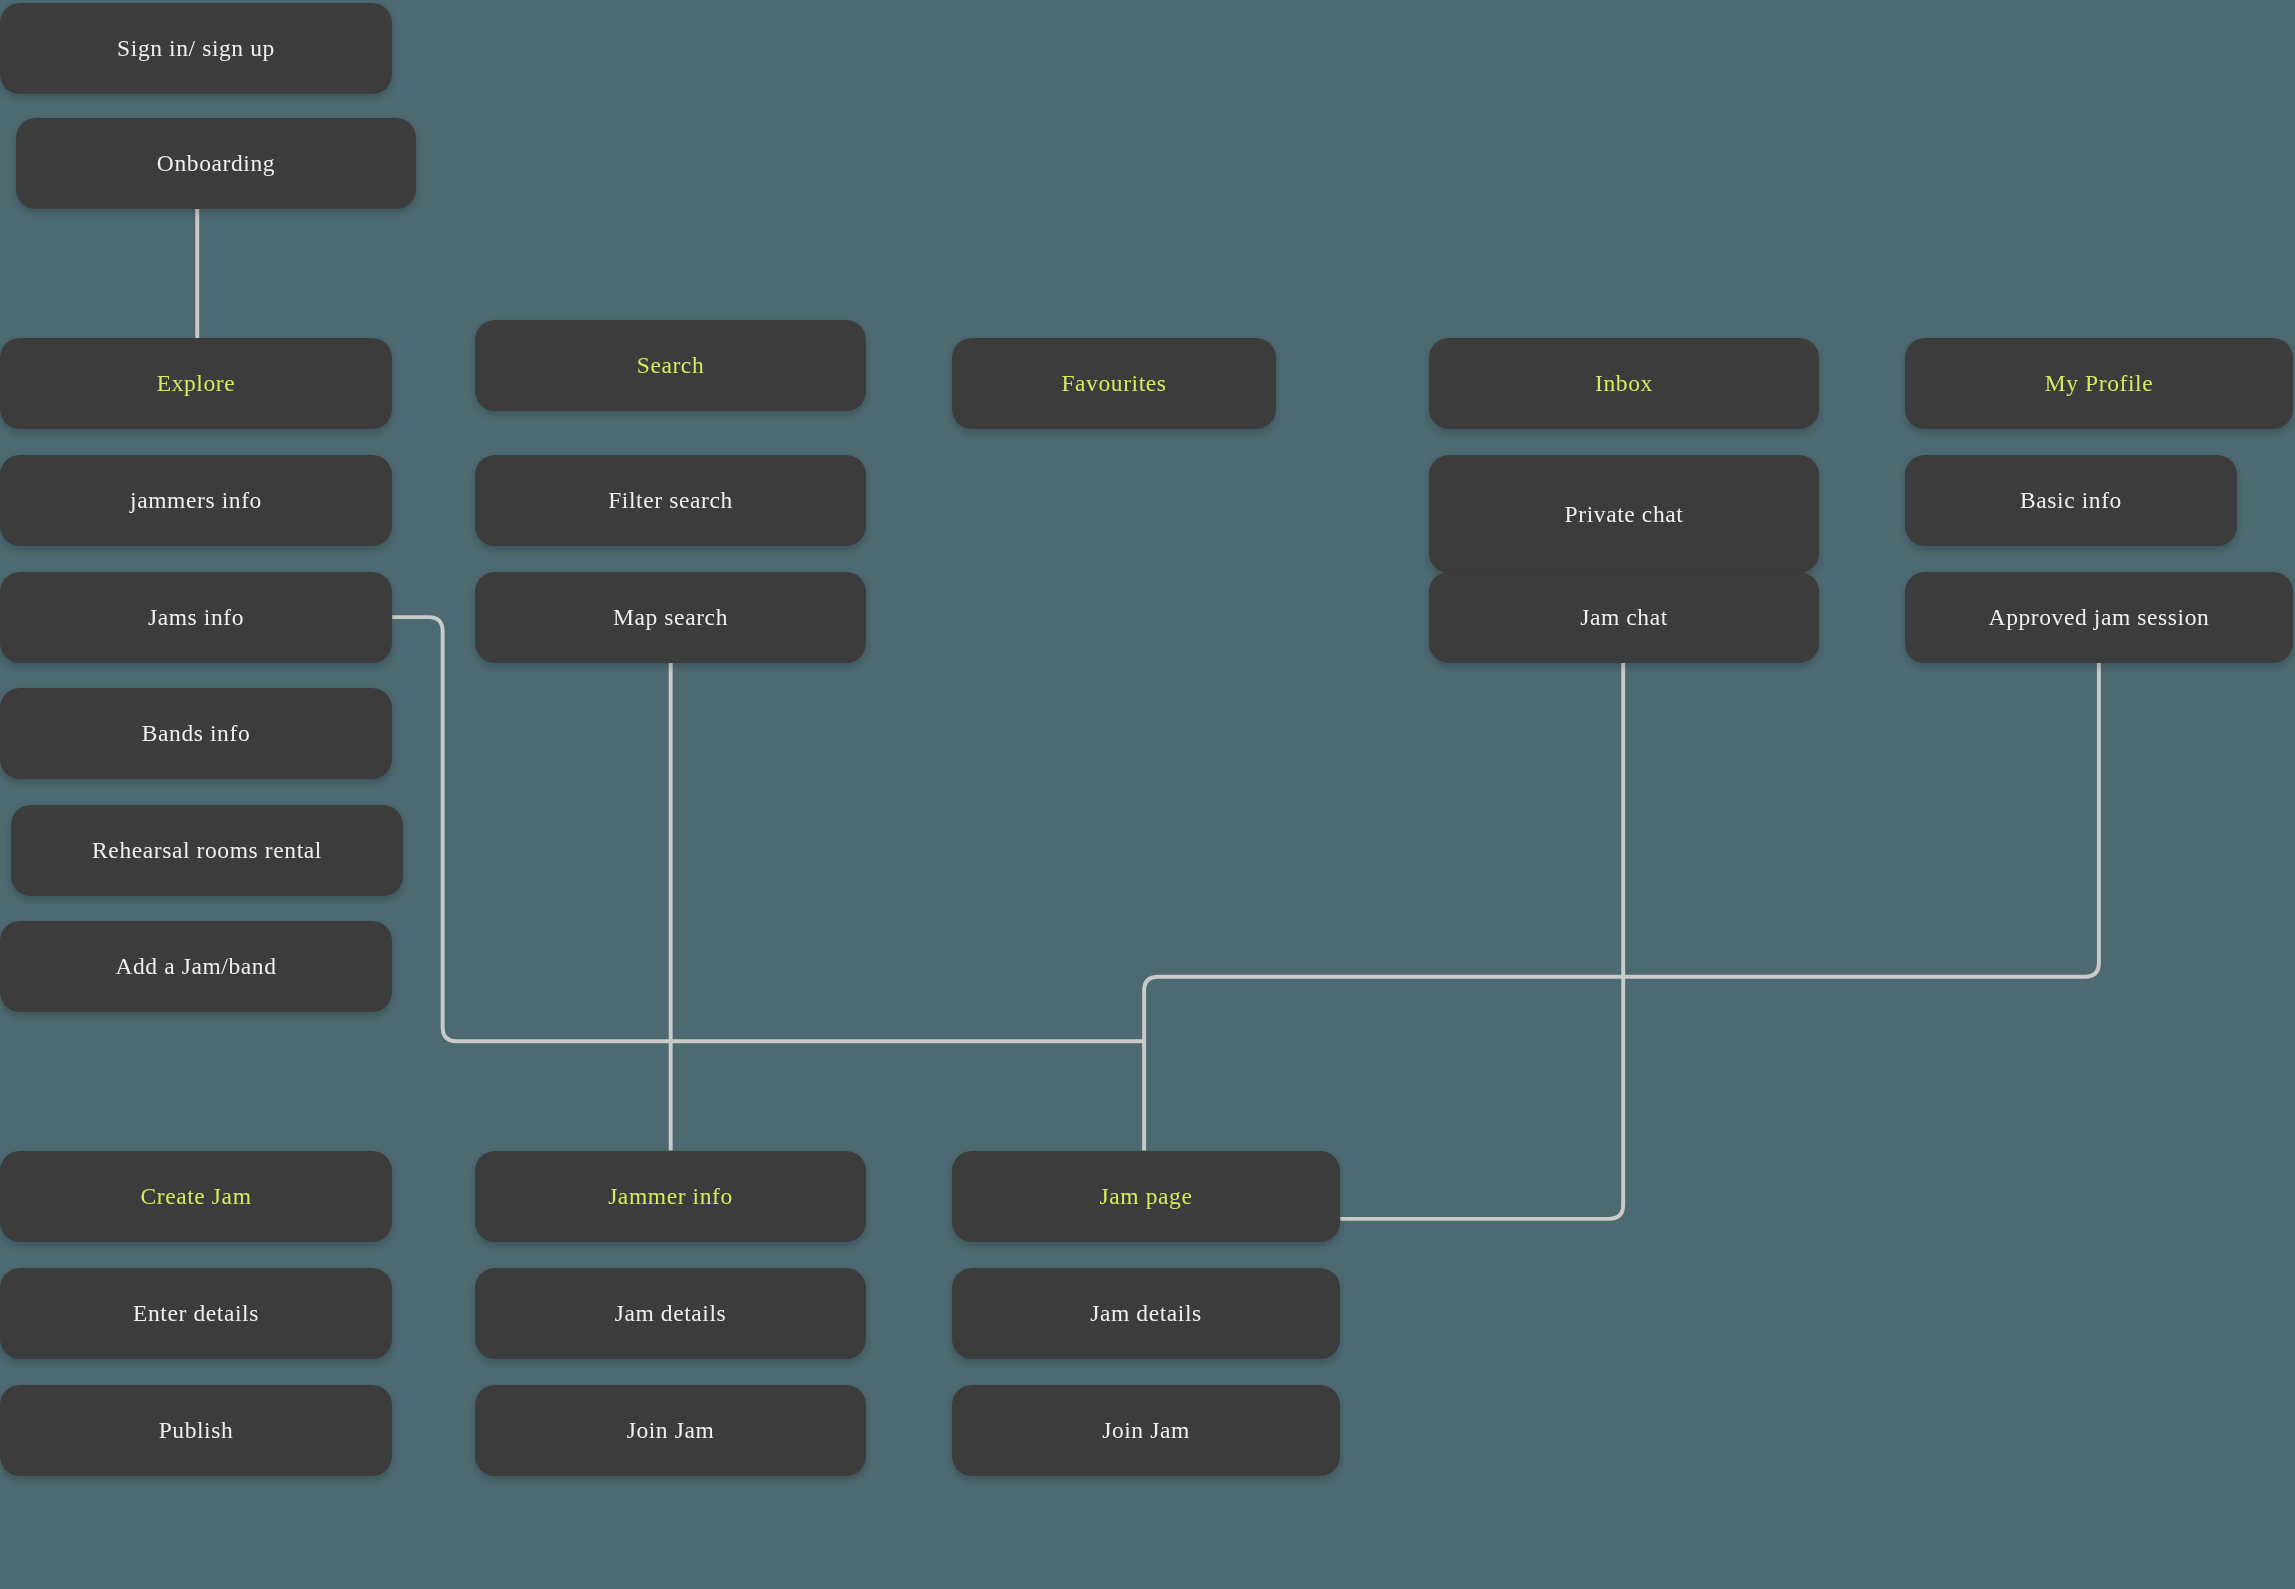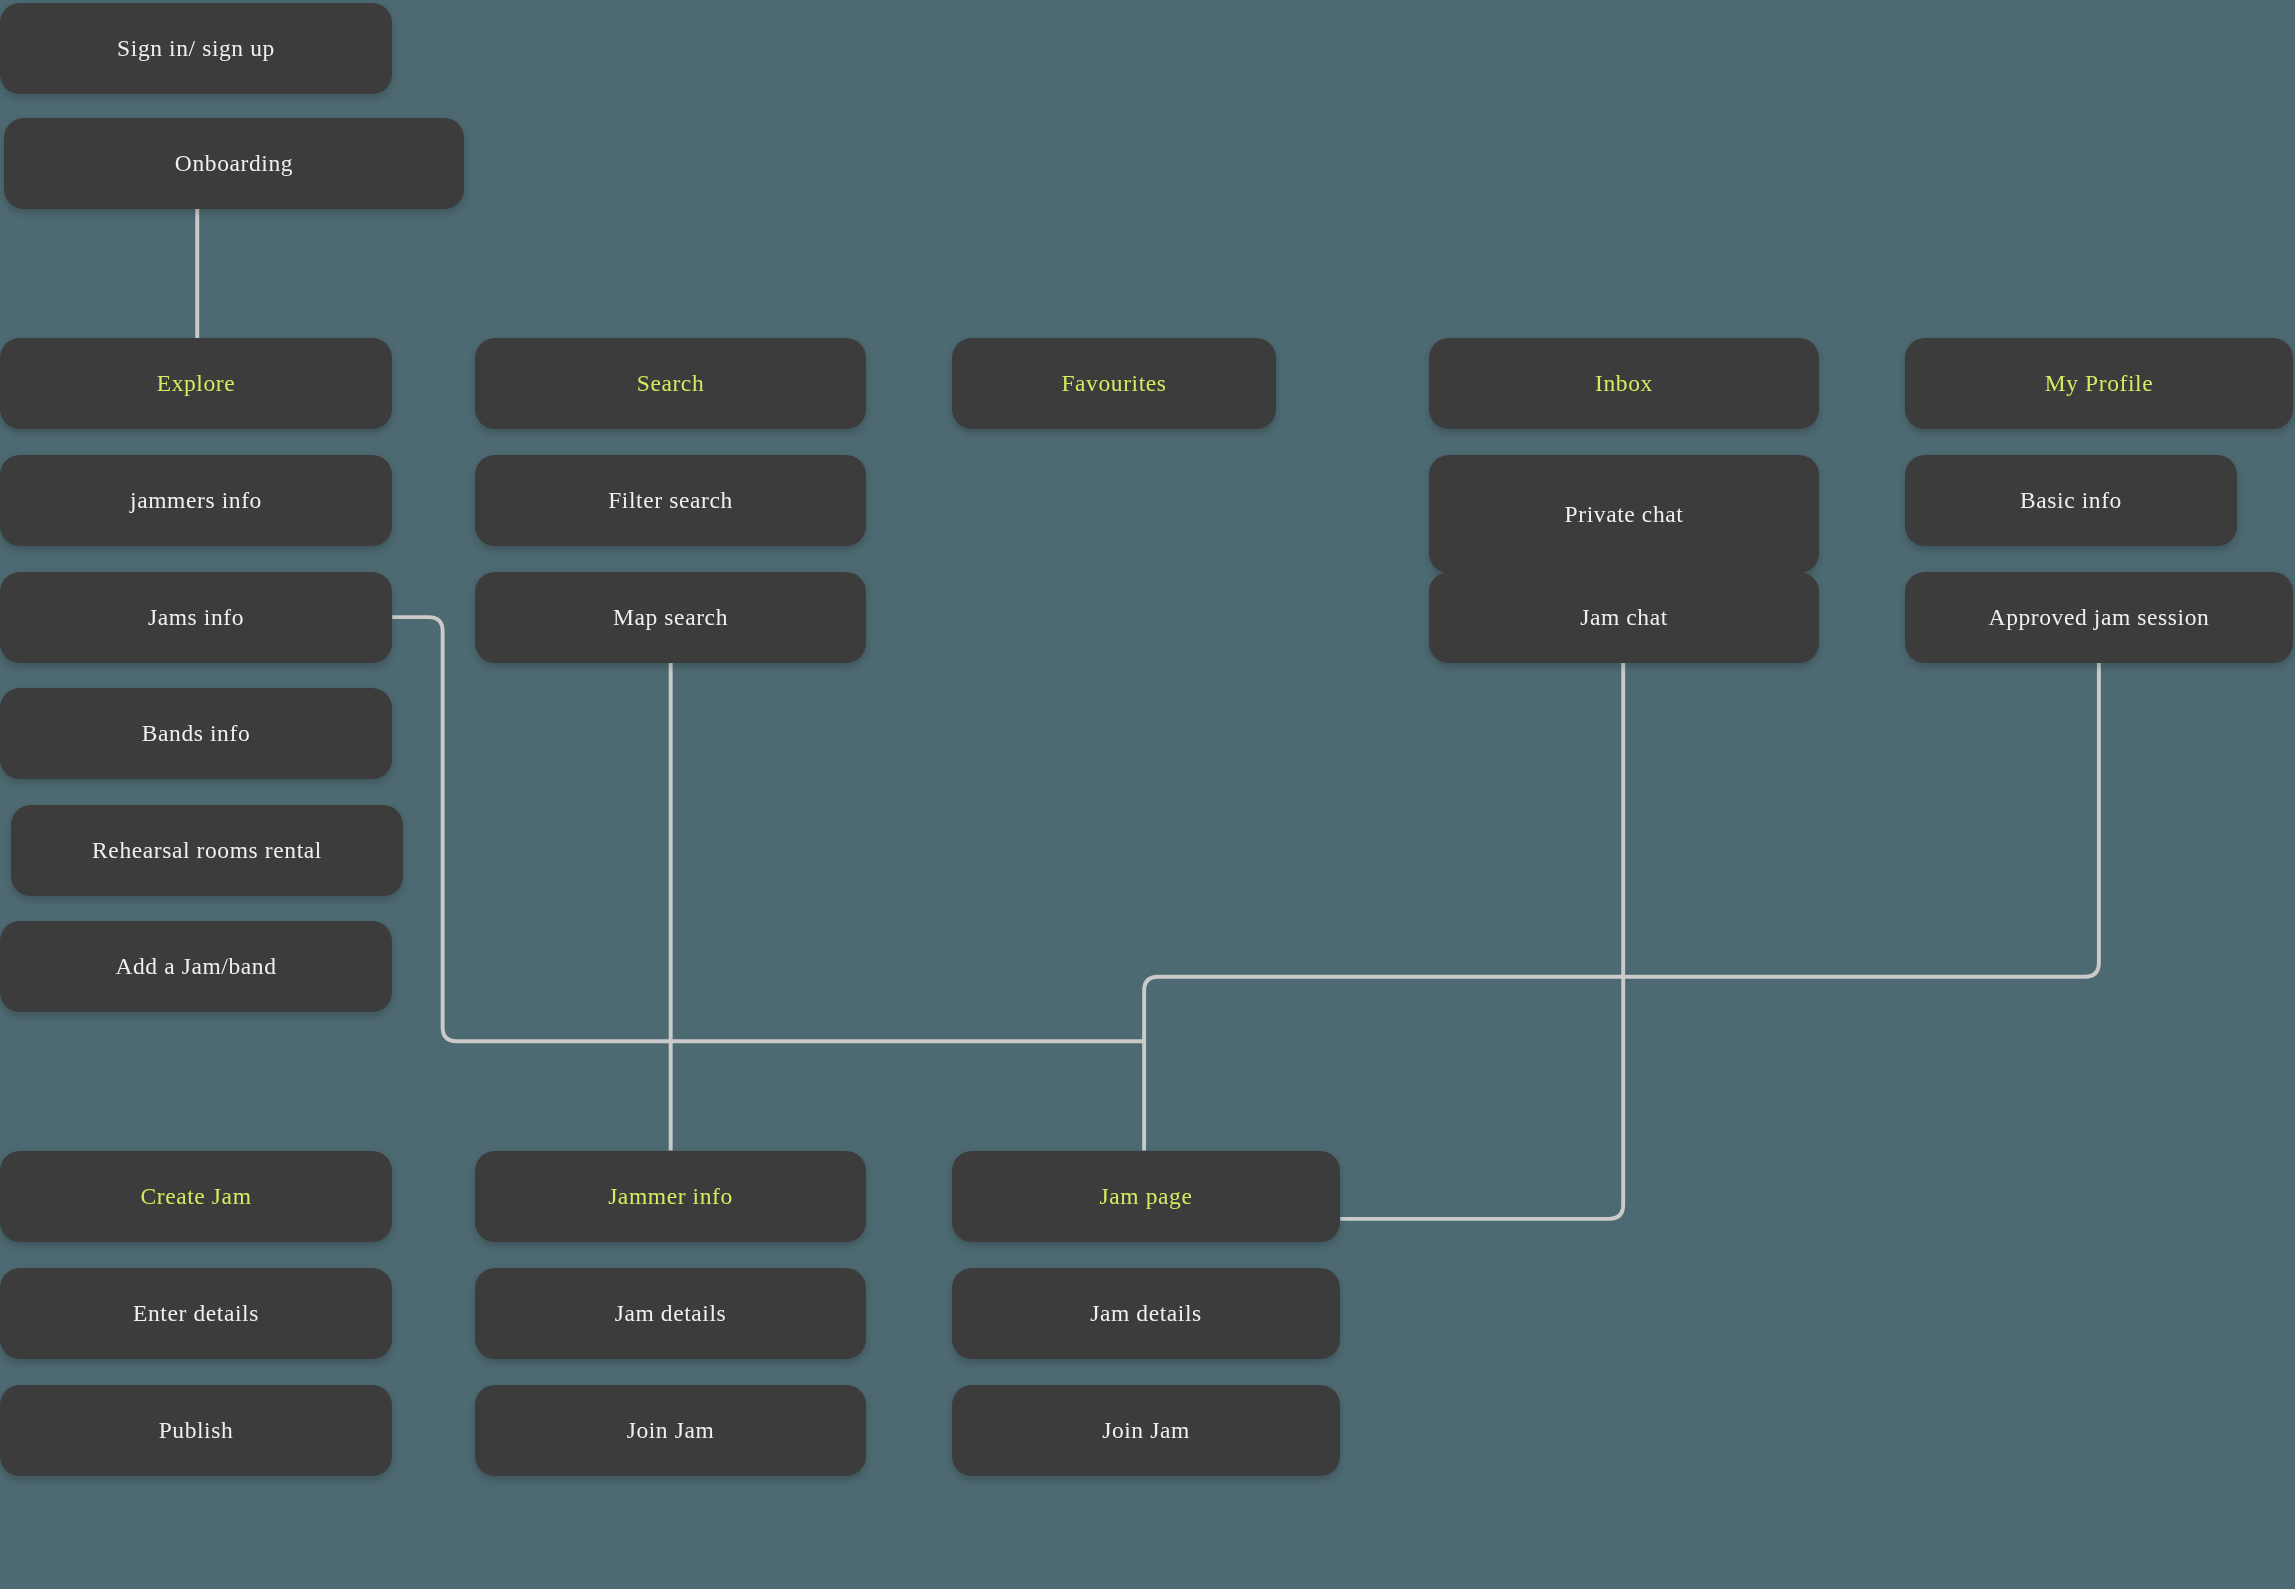--- a/index.html
+++ b/index.html
@@ -55,32 +55,32 @@
 
 <svg id="connector-layer" viewBox="0 0 4096 2837" xmlns="http://www.w3.org/2000/svg">
   <path d="M 352 372 V 603"></path>
   <path d="M 700 1101 H 765 Q 790 1101 790 1126 V 1833 Q 790 1858 815 1858 H 2042"></path>
   <path d="M 3746 1182 V 1718 Q 3746 1743 3721 1743 H 2067 Q 2042 1743 2042 1768 V 2053"></path>
   <path d="M 1197 1182 V 2053"></path>
   <path d="M 2897 1182 V 2150 Q 2897 2175 2872 2175 H 2392"></path>
 </svg>
 
 <div class="node" style="left:0px; top:2.8px; width:392px; height:91px;">Sign in/ sign up</div>
-<div class="node" style="left:4px; top:118px; width:460px; height:91px;">Onboarding</div>
+<div class="node" style="left:16px; top:118px; width:400px; height:91px;">Onboarding</div>
 <div class="node accent" style="left:0px; top:338px; width:392px; height:91px;">Explore</div>
 <div class="node" style="left:0px; top:455px; width:392px; height:91px;">jammers info</div>
 <div class="node" style="left:0px; top:572px; width:392px; height:91px;">Jams info</div>
 <div class="node" style="left:0px; top:688px; width:392px; height:91px;">Bands info</div>
 <div class="node" style="left:11px; top:805px; width:392px; height:91px;">Rehearsal rooms rental</div>
 <div class="node" style="left:0px; top:921px; width:392px; height:91px;">Add a Jam/band</div>
 <div class="node accent" style="left:0px; top:1151px; width:392px; height:91px;">Create Jam</div>
 <div class="node" style="left:0px; top:1268px; width:392px; height:91px;">Enter details</div>
 <div class="node" style="left:0px; top:1385px; width:392px; height:91px;">Publish</div>
 
-<div class="node accent" style="left:475px; top:338px; width:391px; height:91px;">Search</div>
+<div class="node accent" style="left:475px; top:320px; width:391px; height:91px;">Search</div>
 <div class="node" style="left:475px; top:455px; width:391px; height:91px;">Filter search</div>
 <div class="node" style="left:475px; top:572px; width:391px; height:91px;">Map search</div>
 <div class="node accent" style="left:475px; top:1151px; width:391px; height:91px;">Jammer info</div>
 <div class="node" style="left:475px; top:1268px; width:391px; height:91px;">Jam details</div>
 <div class="node" style="left:475px; top:1385px; width:391px; height:91px;">Join Jam</div>
 
 <div class="node accent" style="left:952px; top:338px; width:324px; height:91px;">Favourites</div>
 <div class="node accent" style="left:952px; top:1151px; width:388px; height:91px;">Jam page</div>
 <div class="node" style="left:952px; top:1268px; width:388px; height:91px;">Jam details</div>
 <div class="node" style="left:952px; top:1385px; width:388px; height:91px;">Join Jam</div>

